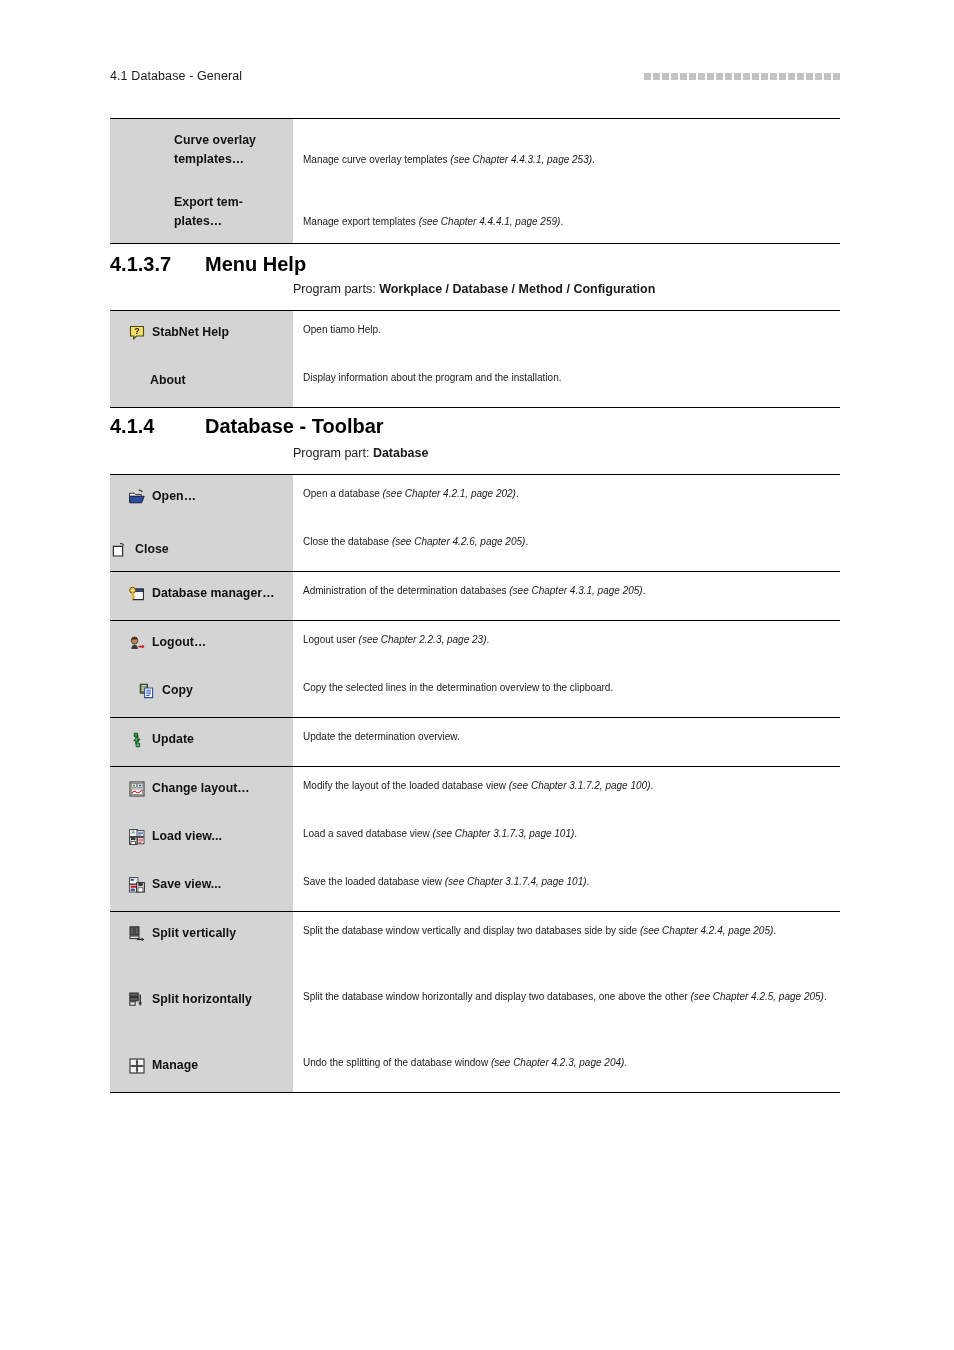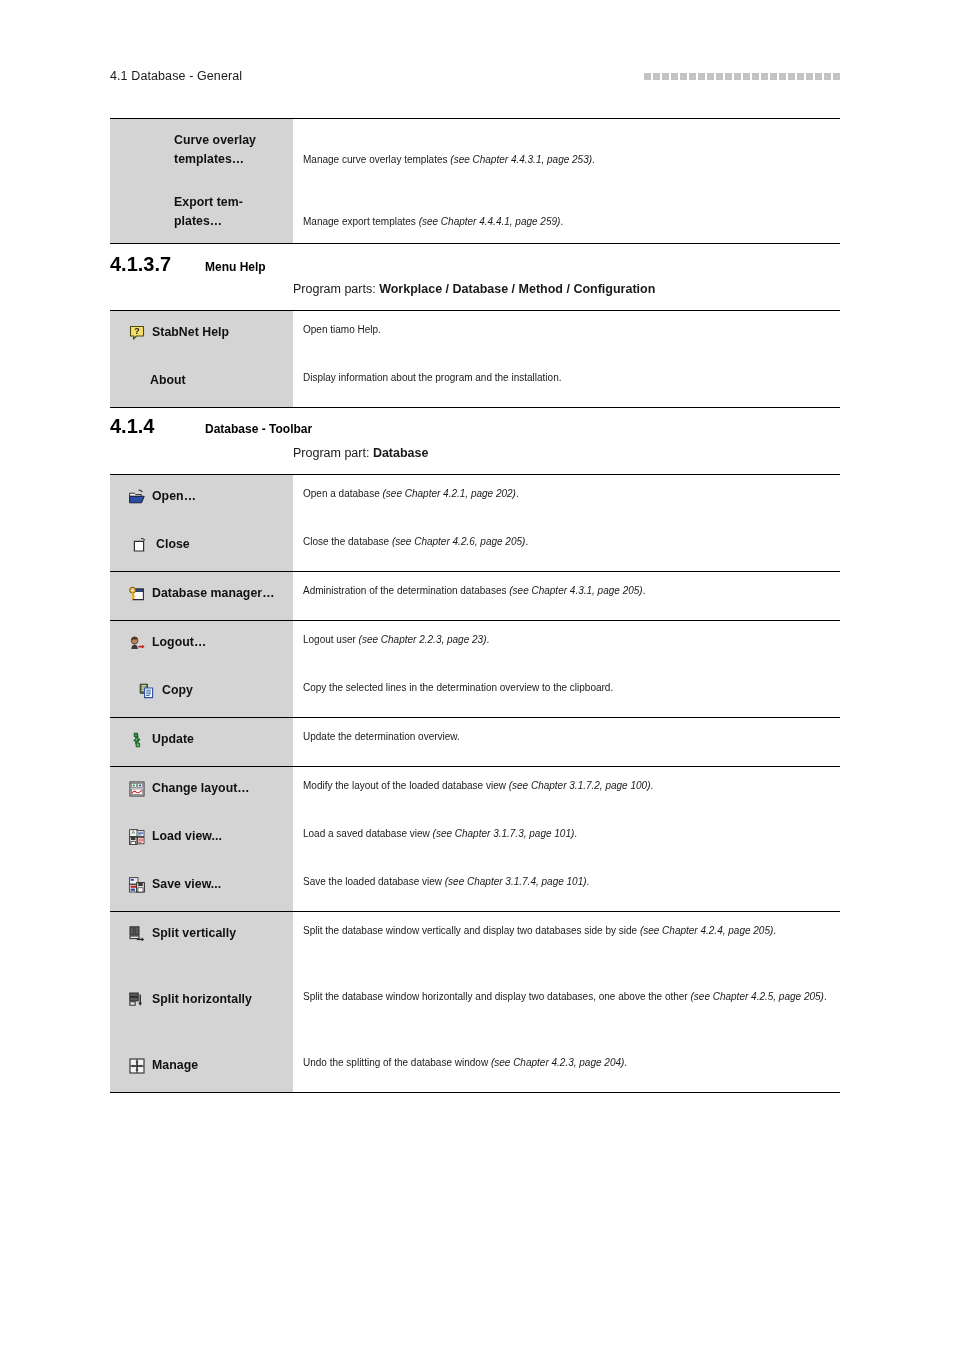--- a/index.html
+++ b/index.html
@@ -59,21 +59,21 @@
     white-space: nowrap;
   }
   .sec-num {
     font-size: 20px;
     font-weight: bold;
     color: #000;
     width: 95px;
     display: inline-block;
   }
   .sec-title {
-    font-size: 12px;
+    font-size: 20px;
     font-weight: bold;
     color: #000;
   }
 
   .prog-parts {
     position: absolute;
     left: 293px;
     font-size: 12.5px;
     color: #1a1a1a;
     white-space: nowrap;
@@ -293,21 +293,21 @@
             </svg>
           </span>
           <span class="lbl">Open…</span>
         </div>
         <div class="cell-right">
           <span class="desc"><span>Open a database </span><i>(see Chapter 4.2.1, page 202)</i><span>.</span></span>
         </div>
       </div>
 
       <div class="trow">
-        <div class="cell-left" style="padding-left:22px;">
+        <div class="cell-left" style="padding-left:1px;align-items:flex-end;">
           <span class="ico">
             <svg width="18" height="18" viewBox="0 0 18 18">
               <path d="M9 2.6 q2.6 -0.5 3.3 1.5" fill="none" stroke="#3a3a3a" stroke-width="1.1"></path>
               <path d="M12.2 2.7 l1.1 1.6 l-2 0.3 z" fill="#3a3a3a"></path>
               <path d="M2.4 5.4 H11.6 V15 H2.4 Z" fill="#fdfdfd" stroke="#2d2d2d" stroke-width="1.2"></path>
             </svg>
           </span>
           <span class="lbl">Close</span>
         </div>
         <div class="cell-right">

